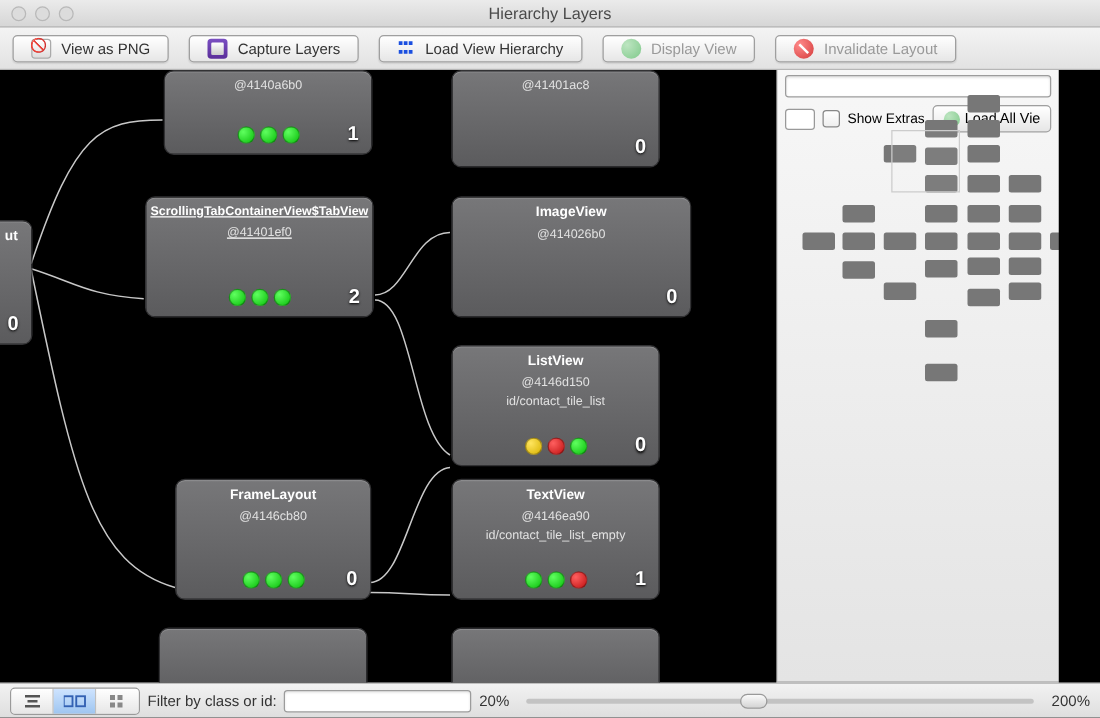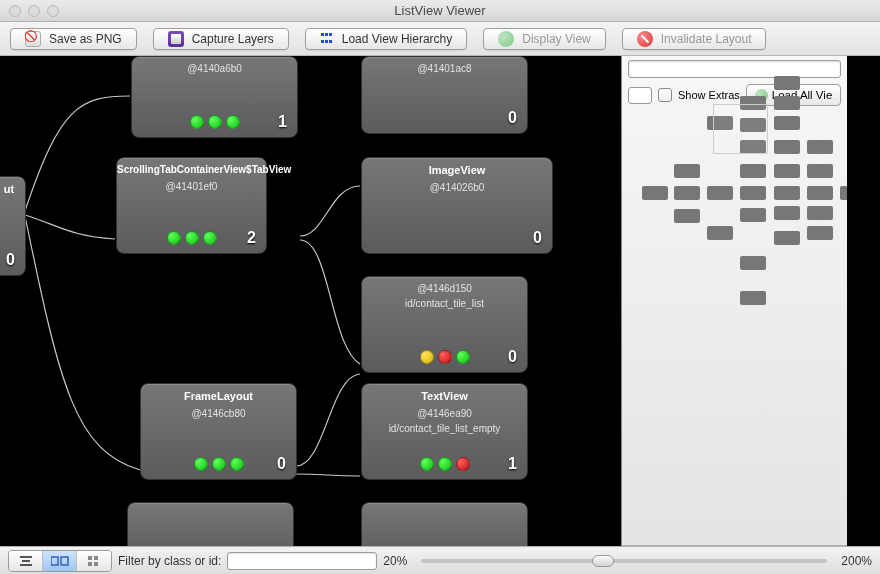--- a/index.html
+++ b/index.html
@@ -143,27 +143,27 @@
 </style>
 </head>
 <body>
 
 <div class="titlebar">
   <div class="traffic-lights">
     <span></span>
     <span></span>
     <span></span>
   </div>
-  <div class="title-text">ListView Viewer</div>
+  <div class="title-text">Hierarchy Layers</div>
 </div>
 
 <div class="toolbar">
   <div class="tb-btn">
     <span class="tb-icon ic-save"></span>
-    <span>Save as PNG</span>
+    <span>View as PNG</span>
   </div>
   <div class="tb-btn">
     <span class="tb-icon ic-layers"></span>
     <span>Capture Layers</span>
   </div>
   <div class="tb-btn">
     <span class="tb-icon ic-load">
         <span></span>
         <span></span>
         <span></span>
@@ -194,53 +194,54 @@
       <path d="M 25 160 C 60 330, 75 395, 140 414"></path>
       <path d="M 296 410 C 325 410, 330 320, 360 318"></path>
       <path d="M 296 418 C 325 418, 330 420, 360 420"></path>
     </svg>
 
     <div class="node" style="left:-8px; top:120px; width:34px; height:100px;">
       <div class="title">ut</div>
       <div class="cnt">0</div>
     </div>
 
-    <div class="node" style="left:131px; top:0px; width:167px; height:82px;">
+    <div class="node" style="left:131px; top:0px; width:167px; height:68px;">
       <div class="sub">@4140a6b0</div>
       <div class="dots">
           <span class="dot g"></span>
           <span class="dot g"></span>
           <span class="dot g"></span>
         </div>
       <div class="cnt">1</div>
     </div>
 
     <div class="node" style="left:361px; top:0px; width:167px; height:78px;">
       <div class="sub">@41401ac8</div>
       <div class="cnt">0</div>
     </div>
 
-    <div class="node" style="left:116px; top:101px; width:151px; height:97px;">
+    <div class="node" style="left:116px; top:101px; width:183px; height:97px;text-decoration:underline;">
       <div class="title" style="font-size:10px;">ScrollingTabContainerView$TabView</div>
       <div class="sub">@41401ef0</div>
       <div class="dots">
           <span class="dot g"></span>
           <span class="dot g"></span>
           <span class="dot g"></span>
         </div>
       <div class="cnt">2</div>
     </div>
 
     <div class="node" style="left:361px; top:101px; width:192px; height:97px;">
       <div class="title">ImageView</div>
       <div class="sub">@414026b0</div>
       <div class="cnt">0</div>
     </div>
 
     <div class="node" style="left:361px; top:220px; width:167px; height:97px;">
+      <div class="title">ListView</div>
       <div class="sub">@4146d150</div>
       <div class="sub2">id/contact_tile_list</div>
       <div class="dots">
           <span class="dot y"></span>
           <span class="dot r"></span>
           <span class="dot g"></span>
         </div>
       <div class="cnt">0</div>
     </div>
 

